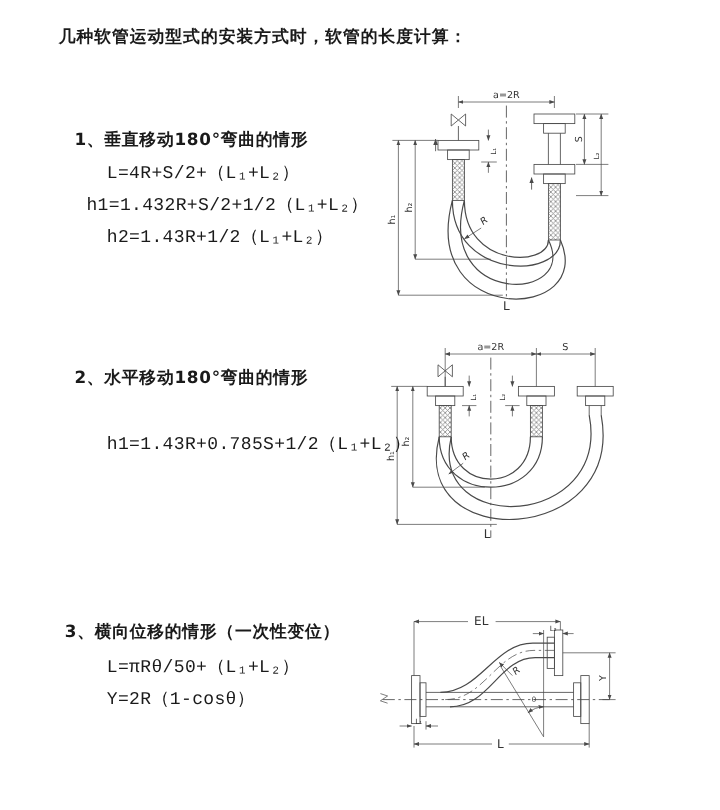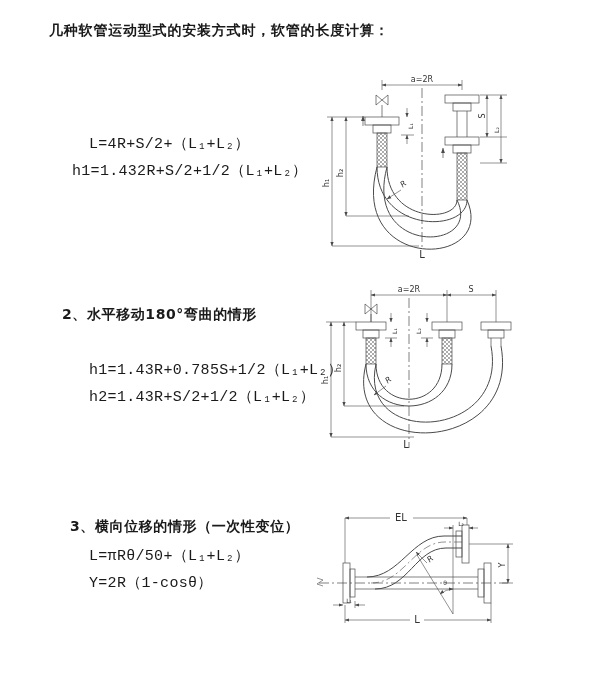--- a/index.html
+++ b/index.html
@@ -14,28 +14,29 @@
   .dim-label-sm{font-size:6px;}
   .big-label{font-size:10px;}
 </style>
 </head>
 <body>
 
 <div class="page">
 
   <div class="title">几种软管运动型式的安装方式时，软管的长度计算：</div>
 
+  <div class="sec-heading" style="left:48px;top:108px;">1、垂直移动180°弯曲的情形</div>
   <div class="formula" style="left:75px;top:134px;">L=4R+S/2+（L₁+L₂）</div>
   <div class="formula" style="left:58px;top:161px;">h1=1.432R+S/2+1/2（L₁+L₂）</div>
+  <div class="formula" style="left:75px;top:188px;">h2=1.43R+1/2（L₁+L₂）</div>
 
   <div class="sec-heading" style="left:48px;top:306px;">2、水平移动180°弯曲的情形</div>
   <div class="formula" style="left:75px;top:360px;">h1=1.43R+0.785S+1/2（L₁+L₂）</div>
-  <div class="formula" style="left:75px;top:387px;">h2=1.43R+S/2+1/2（L₁+L₂）</div>
-
-  <div class="sec-heading" style="left:56px;top:518px;">3、横向位移的情形（一次性变位）</div>
+
+  <div class="sec-heading" style="left:40px;top:518px;">3、横向位移的情形（一次性变位）</div>
   <div class="formula" style="left:75px;top:546px;">L=πRθ/50+（L₁+L₂）</div>
   <div class="formula" style="left:75px;top:573px;">Y=2R（1-cosθ）</div>
 
   <svg style="left:305px;top:68px;" width="220" height="200" viewBox="0 0 220 200">
     <defs>
       <marker id="ar1" markerWidth="8" markerHeight="8" refX="7" refY="4" orient="auto-start-reverse">
         <path d="M0,1.2 L7.5,4 L0,6.8 Z" fill="#4a4a4a"></path>
       </marker>
       <pattern id="hatch1" width="4" height="4" patternUnits="userSpaceOnUse">
         <path d="M0,0 L4,4 M4,0 L0,4" stroke="#888" stroke-width="0.7"></path>

